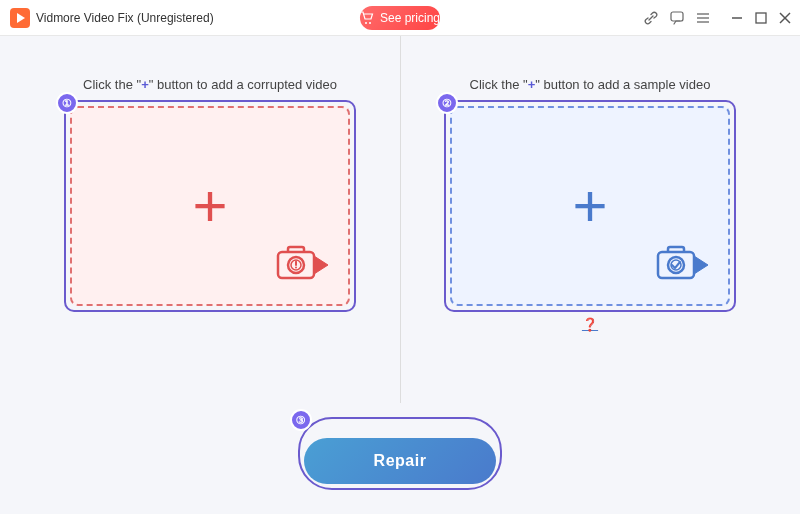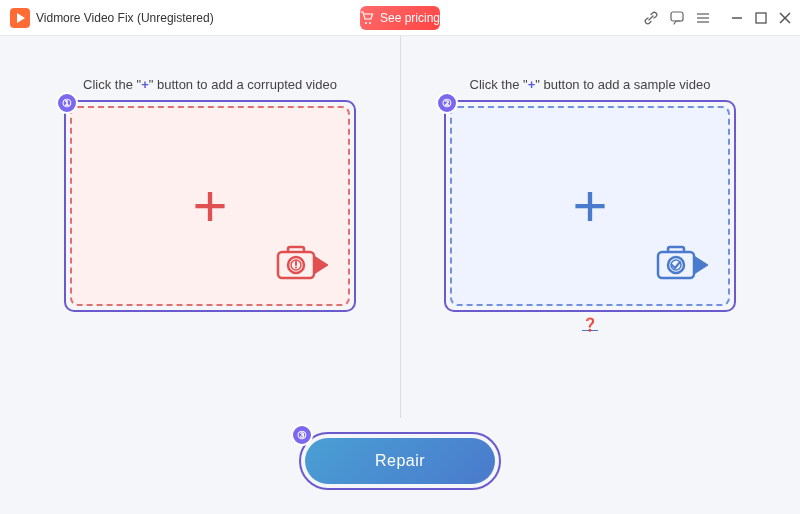--- a/index.html
+++ b/index.html
@@ -40,21 +40,21 @@
     .app-title {
       font-size: 12px;
       color: #333;
       font-weight: 400;
     }
 
     .see-pricing-btn {
       background: linear-gradient(135deg, #ff6b6b, #ff4444);
       color: white;
       border: none;
-      border-radius: 6px;
+      border-radius: 12px;
       padding: 5px 0;
       font-size: 12px;
       cursor: pointer;
       display: flex;
       align-items: center;
       gap: 6px;
       font-weight: 500;
     }
 
     .titlebar-right {
@@ -252,22 +252,23 @@
     }
 
     .repair-btn {
       background: linear-gradient(135deg, #4a9fd4, #4a7acc);
       color: white;
       border: none;
       border-radius: 30px;
       padding: 14px 70px;
       font-size: 16px;
       cursor: pointer;
-      font-weight: 400;
+      font-weight: 700;
       letter-spacing: 0.5px;
+      margin-top: 15px;
     }
 
     .repair-outer-border {
       position: absolute;
       border: 2px solid #6a5acd;
       border-radius: 34px;
       top: -6px;
       left: -6px;
       right: -6px;
       bottom: -6px;

